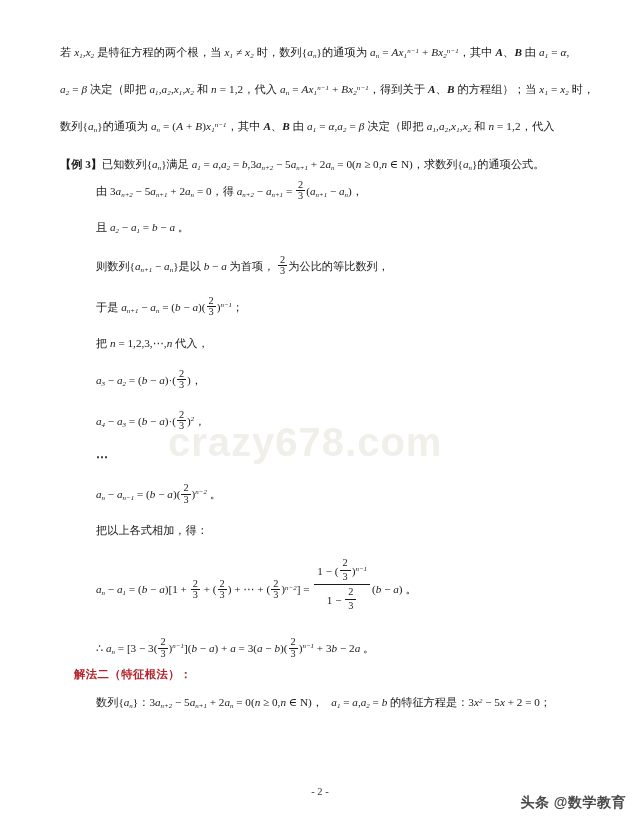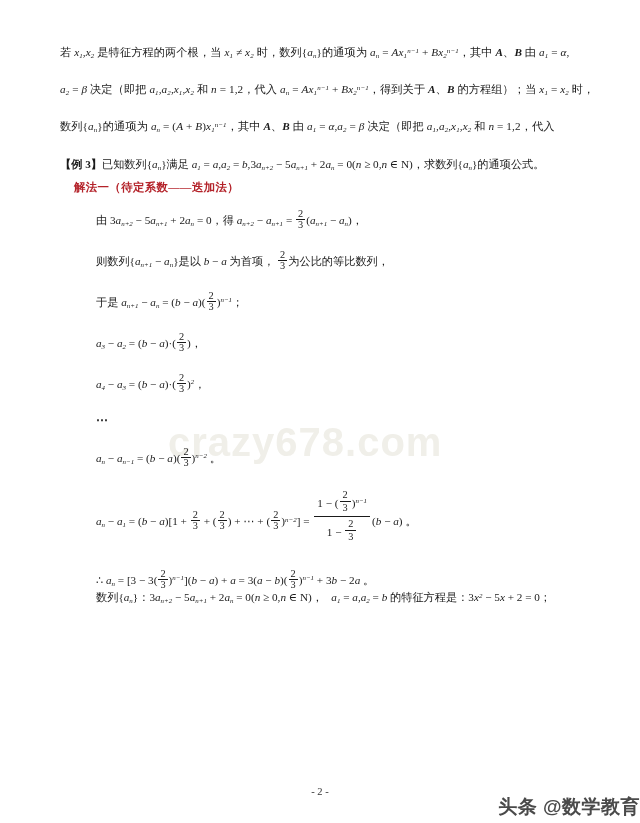--- a/index.html
+++ b/index.html
@@ -126,24 +126,24 @@
     position: absolute;
     left: 0; right: 0;
     top: 786px;
     text-align: center;
     font-size: 10.5px;
     color: #333;
     z-index: 2;
   }
   .footer-brand {
     position: absolute;
-    right: 0;
+    right: 14px;
     top: 794px;
     font-family: "Liberation Sans", sans-serif;
-    font-size: 19px;
+    font-size: 14px;
     font-weight: bold;
     color: #4a4a4a;
     letter-spacing: 0.5px;
     z-index: 3;
     white-space: nowrap;
   }
 </style>
 </head>
 <body>
 
@@ -175,71 +175,80 @@
       </div>
 
 
     </div>
 
     <div class="example-line">
       <span class="example-tag">【例 3】</span>已知数列<span class="up">{</span><span class="mi">a</span><sub>n</sub><span class="up">}</span>满足
       <span class="mi">a</span><sub>1</sub> = <span class="mi">a</span>,<span class="mi">a</span><sub>2</sub> = <span class="mi">b</span>,3<span class="mi">a</span><sub>n+2</sub> − 5<span class="mi">a</span><sub>n+1</sub> + 2<span class="mi">a</span><sub>n</sub> = 0(<span class="mi">n</span> ≥ 0,<span class="mi">n</span> ∈ <span class="up">N</span>)，求数列<span class="up">{</span><span class="mi">a</span><sub>n</sub><span class="up">}</span>的通项公式。
     </div>
 
-    <div class="sol-head">解法一（待定系数——迭加法）</div>
 
     <div class="body-block">
 
       <div class="line">
         由 3<span class="mi">a</span><sub>n+2</sub> − 5<span class="mi">a</span><sub>n+1</sub> + 2<span class="mi">a</span><sub>n</sub> = 0，得
         <span class="mi">a</span><sub>n+2</sub> − <span class="mi">a</span><sub>n+1</sub> =
         <span class="frac frac-up"><span class="num">2</span><span class="den">3</span></span>(<span class="mi">a</span><sub>n+1</sub> − <span class="mi">a</span><sub>n</sub>)，
       </div>
 
+      <div class="line">
+        且 <span class="mi">a</span><sub>2</sub> − <span class="mi">a</span><sub>1</sub> = <span class="mi">b</span> − <span class="mi">a</span> 。
+      </div>
 
       <div class="line">
         则数列<span class="up">{</span><span class="mi">a</span><sub>n+1</sub> − <span class="mi">a</span><sub>n</sub><span class="up">}</span>是以 <span class="mi">b</span> − <span class="mi">a</span> 为首项，
         <span class="frac frac-up"><span class="num">2</span><span class="den">3</span></span>为公比的等比数列，
       </div>
 
       <div class="line">
         于是 <span class="mi">a</span><sub>n+1</sub> − <span class="mi">a</span><sub>n</sub> = (<span class="mi">b</span> − <span class="mi">a</span>)(<span class="frac frac-up"><span class="num">2</span><span class="den">3</span></span>)<sup>n−1</sup>；
       </div>
 
+      <div class="line">
+        把 <span class="mi">n</span> = <span class="up">1,2,3,⋯,</span><span class="mi">n</span> 代入，
+      </div>
 
 
       <div class="line">
         <span class="mi">a</span><sub>3</sub> − <span class="mi">a</span><sub>2</sub> = (<span class="mi">b</span> − <span class="mi">a</span>)·(<span class="frac frac-up"><span class="num">2</span><span class="den">3</span></span>)，
       </div>
 
       <div class="line">
         <span class="mi">a</span><sub>4</sub> − <span class="mi">a</span><sub>3</sub> = (<span class="mi">b</span> − <span class="mi">a</span>)·(<span class="frac frac-up"><span class="num">2</span><span class="den">3</span></span>)<sup>2</sup>，
       </div>
 
       <div class="line dots-row">⋯</div>
 
       <div class="line">
         <span class="mi">a</span><sub>n</sub> − <span class="mi">a</span><sub>n−1</sub> = (<span class="mi">b</span> − <span class="mi">a</span>)(<span class="frac frac-up"><span class="num">2</span><span class="den">3</span></span>)<sup>n−2</sup> 。
       </div>
 
+      <div class="line">
+        把以上各式相加，得：
+      </div>
 
       <div class="line" style="margin-bottom:24px;">
         <span class="mi">a</span><sub>n</sub> − <span class="mi">a</span><sub>1</sub> = (<span class="mi">b</span> − <span class="mi">a</span>)[1 +
         <span class="frac frac-up"><span class="num">2</span><span class="den">3</span></span> +
         (<span class="frac frac-up"><span class="num">2</span><span class="den">3</span></span>) + ⋯ +
         (<span class="frac frac-up"><span class="num">2</span><span class="den">3</span></span>)<sup>n−2</sup>] =
         <span class="bigfrac"><span class="num">1 − (<span class="frac frac-up"><span class="num">2</span><span class="den">3</span></span>)<sup>n−1</sup></span><span class="den">1 − <span class="frac frac-up"><span class="num">2</span><span class="den">3</span></span></span></span>(<span class="mi">b</span> − <span class="mi">a</span>) 。
       </div>
 
       <div class="line" style="margin-bottom:0;">
         ∴ <span class="mi">a</span><sub>n</sub> = [3 − 3(<span class="frac frac-up"><span class="num">2</span><span class="den">3</span></span>)<sup>n−1</sup>](<span class="mi">b</span> − <span class="mi">a</span>) + <span class="mi">a</span> = 3(<span class="mi">a</span> − <span class="mi">b</span>)(<span class="frac frac-up"><span class="num">2</span><span class="den">3</span></span>)<sup>n−1</sup> + 3<span class="mi">b</span> − 2<span class="mi">a</span> 。
       </div>
 
     </div>
 
+    <div class="sol-head sol-head-2">解法二（特征根法）：</div>
 
     <div class="body-block">
 
       <div class="line" style="margin-bottom:40px;">
         数列<span class="up">{</span><span class="mi">a</span><sub>n</sub><span class="up">}</span>：3<span class="mi">a</span><sub>n+2</sub> − 5<span class="mi">a</span><sub>n+1</sub> + 2<span class="mi">a</span><sub>n</sub> = 0(<span class="mi">n</span> ≥ 0,<span class="mi">n</span> ∈ <span class="up">N</span>)，&nbsp;&nbsp;
         <span class="mi">a</span><sub>1</sub> = <span class="mi">a</span>,<span class="mi">a</span><sub>2</sub> = <span class="mi">b</span> 的特征方程是：3<span class="mi">x</span><sup>2</sup> − 5<span class="mi">x</span> + 2 = 0；
       </div>
 
     </div>
 

